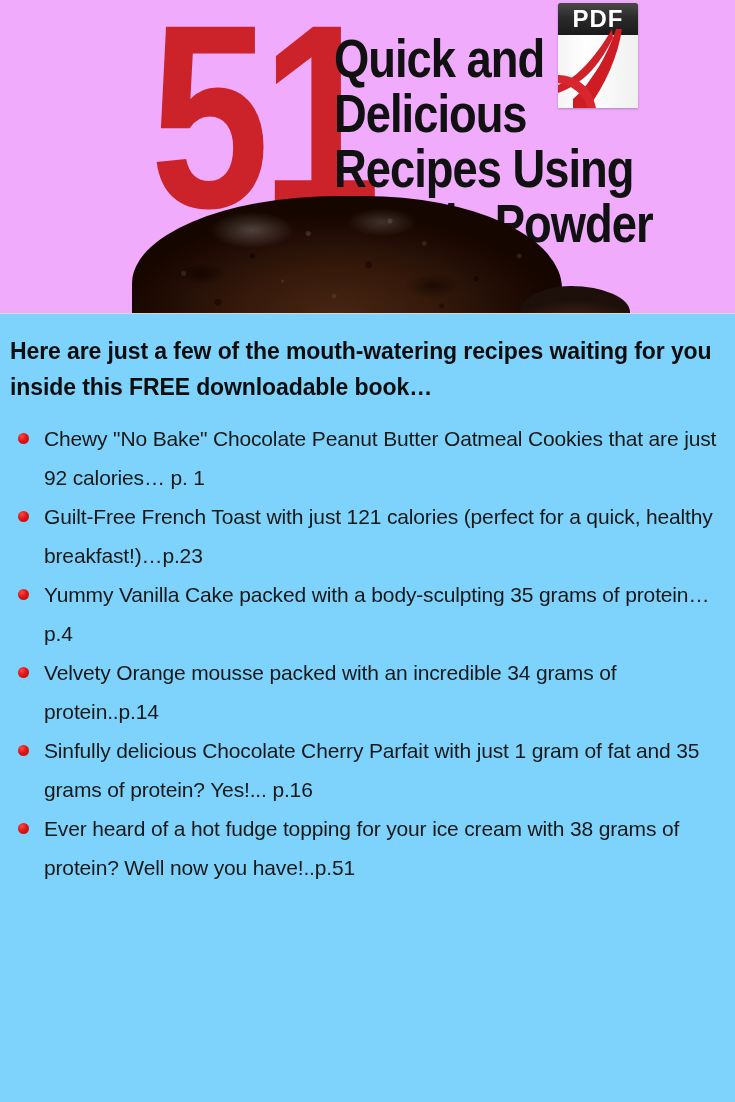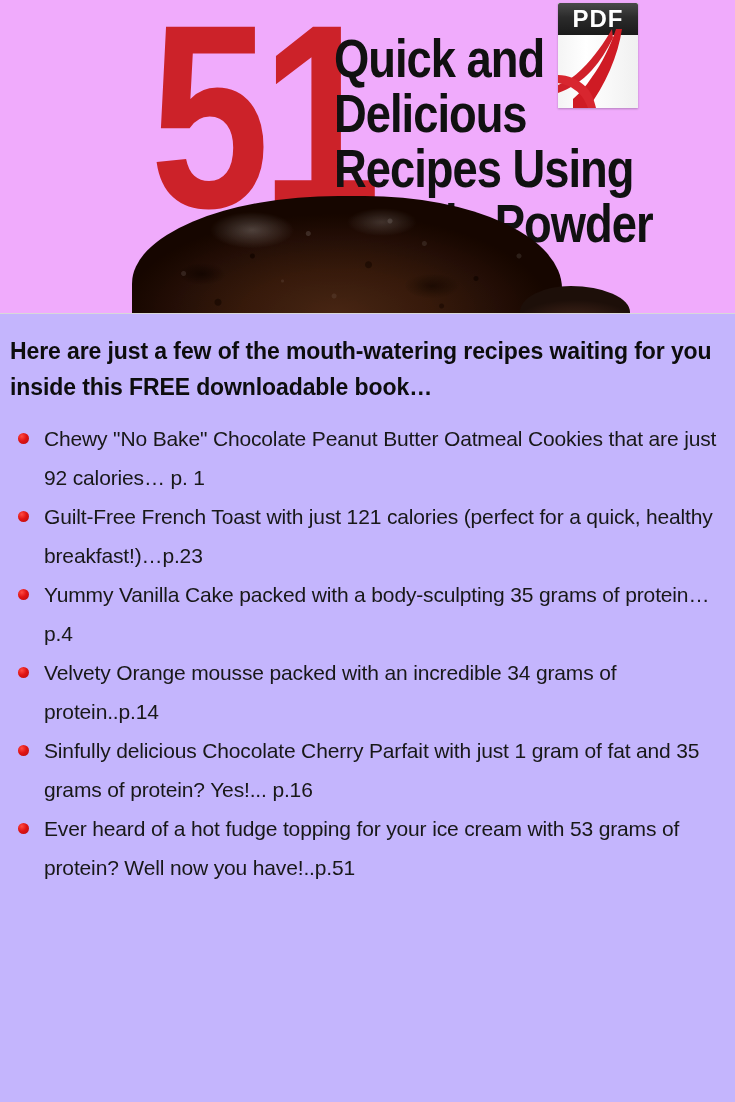--- a/index.html
+++ b/index.html
@@ -110,21 +110,21 @@
   .cookie-crumb {
     position:absolute; left:520px; top:286px; width:110px; height:34px;
     z-index:5;
     background:radial-gradient(ellipse 58px 20px at 50% 100%, #3f2517 0%, #2c1810 60%, #1d0f09 100%);
     border-radius:60% 70% 0 0 / 100% 100% 0 0;
   }
 
   
   .panel {
     position:absolute; left:0; top:313px; width:735px; height:789px;
-    background:#c4b5fd;
+    background:#7dd3fc;
     border-top:1px solid #d8d8d8;
   }
 
   .lede {
     position:absolute; left:10px; top:19px; width:716px;
     font-family:"Liberation Sans Narrow","Liberation Sans", sans-serif;
     font-weight:bold;
     font-size:23px;
     line-height:36px;
     color:#0d0d0d;
@@ -187,16 +187,16 @@
   <div class="panel">
 
     <div class="lede">Here are just a few of the mouth-watering recipes waiting for you inside this FREE downloadable book…</div>
 
     <ul class="recipe-list">
       <li><span class="dot"></span><span>Chewy "No Bake" Chocolate Peanut Butter Oatmeal Cookies that are just 92 calories… p. 1</span></li>
       <li><span class="dot"></span><span>Guilt-Free French Toast with just 121 calories (perfect for a quick, healthy breakfast!)…p.23</span></li>
       <li><span class="dot"></span><span>Yummy Vanilla Cake packed with a body-sculpting 35 grams of protein… p.4</span></li>
       <li><span class="dot"></span><span>Velvety Orange mousse packed with an incredible 34 grams of protein..p.14</span></li>
       <li><span class="dot"></span><span>Sinfully delicious Chocolate Cherry Parfait with just 1 gram of fat and 35 grams of protein? Yes!... p.16</span></li>
-      <li><span class="dot"></span><span>Ever heard of a hot fudge topping for your ice cream with 53 grams of protein? Well now you have!..p.51</span></li>
+      <li><span class="dot"></span><span>Ever heard of a hot fudge topping for your ice cream with 38 grams of protein? Well now you have!..p.51</span></li>
     </ul>
   </div>
 </div>
 
 </body></html>

